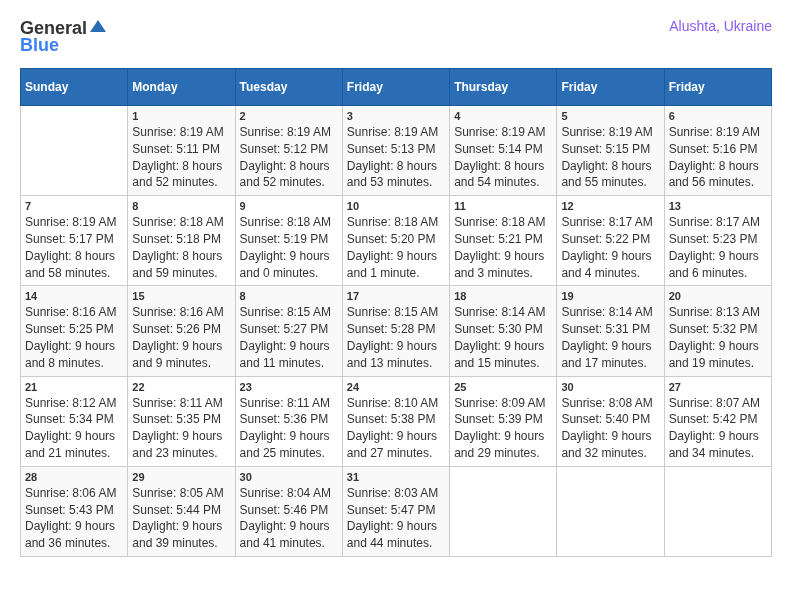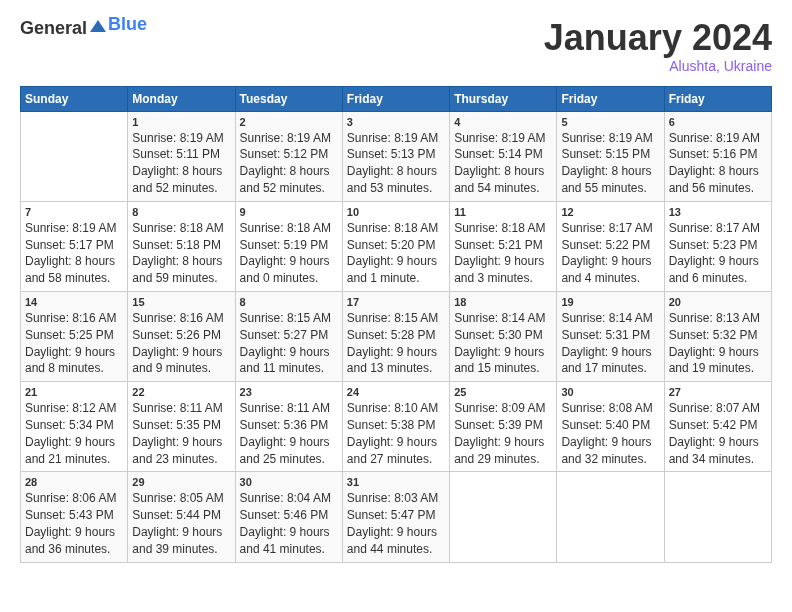--- a/index.html
+++ b/index.html
@@ -51,21 +51,21 @@
     table {
       width: 100%;
       border-collapse: collapse;
       table-layout: fixed;
     }
     thead tr th {
       background-color: #2a6db5;
       color: #fff;
       font-size: 12px;
       font-weight: bold;
-      padding: 5px 4px;
+      padding: 11px 4px;
       text-align: left;
       border: 1px solid #1a5a9a;
     }
     tbody tr td {
       vertical-align: top;
       padding: 4px 4px 4px 4px;
       border: 1px solid #ccc;
       font-size: 9.5px;
       color: #333;
       height: 80px;
@@ -88,32 +88,31 @@
     .empty-cell {
       background: #fff !important;
     }
   </style>
 </head>
 <body>
 
 <div class="container">
   <div class="header">
     <div class="logo">
-      <div style="display:flex;flex-direction:row;align-items:flex-start;">
+      <div style="display:flex;flex-direction:column;align-items:flex-start;">
         <div style="display:flex;align-items:center;">
           <span class="logo-text-general">General</span>
           <svg width="20" height="20" viewBox="0 0 20 20" style="margin-left:1px;margin-top:-2px;">
             <polygon points="10,2 18,14 2,14" fill="#2a6db5"></polygon>
           </svg>
         </div>
         <span class="logo-text-blue" style="margin-top:-4px;">Blue</span>
       </div>
     </div>
     <div class="title-block">
-      <div class="month-title">January 2024</div>
       <div class="subtitle">Alushta, Ukraine</div>
     </div>
   </div>
 
   <table>
     <thead>
       <tr>
         <th>Sunday</th>
         <th>Monday</th>
         <th>Tuesday</th>

